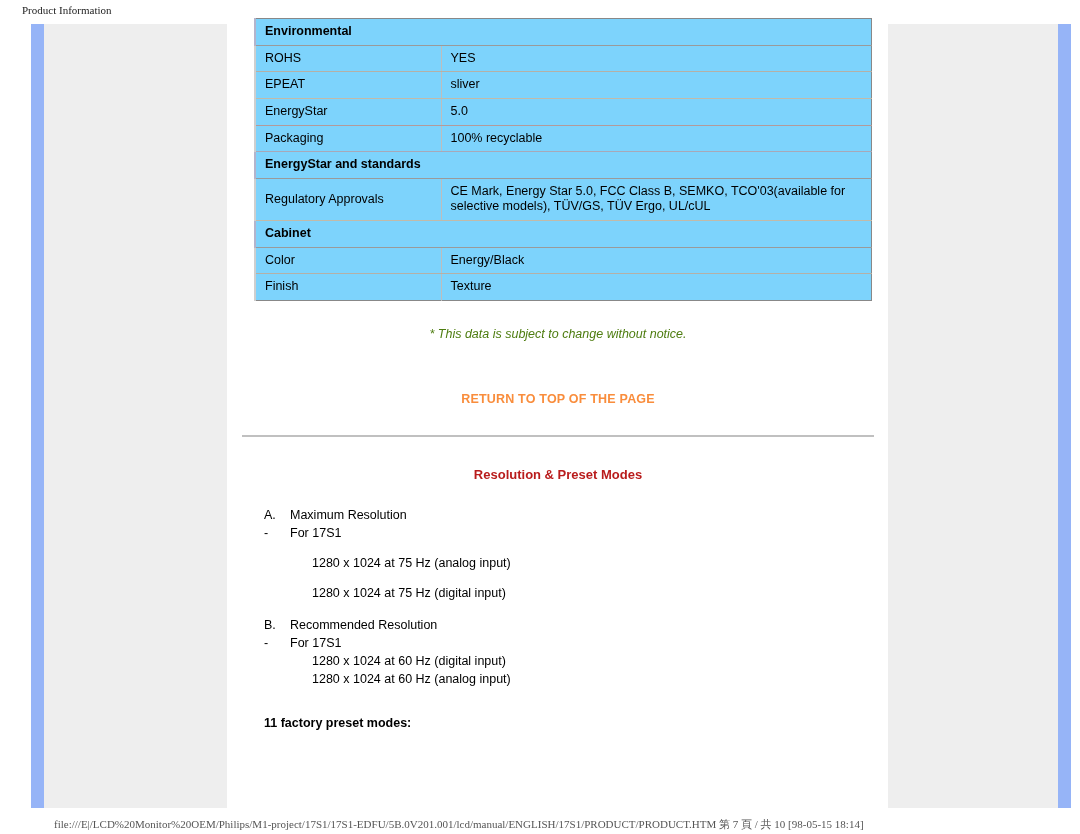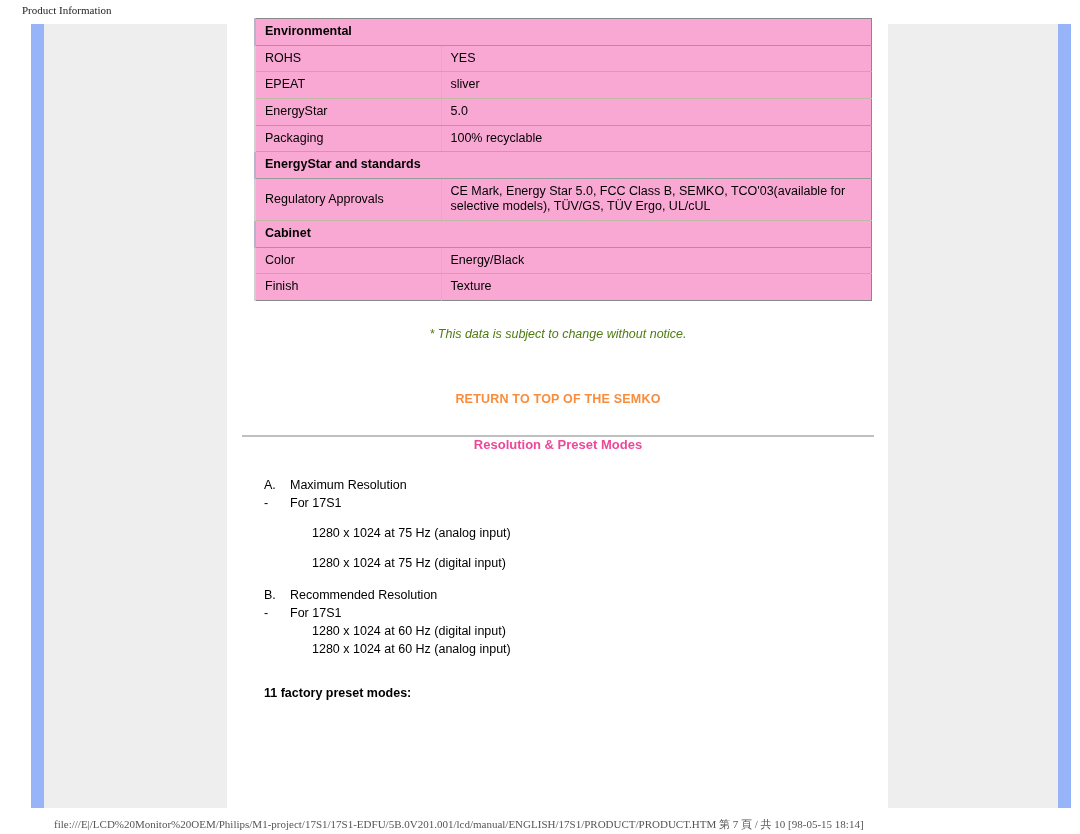--- a/index.html
+++ b/index.html
@@ -85,21 +85,21 @@
     top: 18px;
     width: 632px;
   }
 
   
   #spec-table {
     width: 618px;
     margin-left: 12px;
     border-collapse: collapse;
     border: 1px solid #888888;
-    background: #f9a8d4;
+    background: #7dd3fc;
     table-layout: fixed;
   }
   #spec-table td {
     font-size: 12.5px;
     color: #000000;
     padding: 5px 6px 5px 9px;
     vertical-align: middle;
     line-height: 1.25;
   }
   td.section-head {
@@ -151,24 +151,25 @@
   #divider {
     margin-top: 28px;
     margin-left: 0;
     width: 632px;
     height: 2px;
     background: #c0c0c0;
   }
 
   
   #resolution-title {
+    margin-top: 30px;
     text-align: center;
     font-size: 13px;
     font-weight: bold;
-    color: #ec4899;
+    color: #b91c1c;
   }
   #resolution-body {
     margin-top: 26px;
     margin-left: 22px;
     font-size: 12.5px;
     color: #000000;
   }
   .res-item {
     display: flex;
     margin-bottom: 4px;
@@ -254,21 +255,21 @@
       <tr class="last-row">
         <td class="label-cell">Finish</td>
         <td class="value-cell">Texture</td>
       </tr>
     </tbody>
   </table>
 
   <div id="footnote">* This data is subject to change without notice.</div>
 
   <div id="return-top-wrap">
-    <a id="return-top-link" href="#">RETURN TO TOP OF THE SEMKO</a>
+    <a id="return-top-link" href="#">RETURN TO TOP OF THE PAGE</a>
   </div>
 
   <div id="divider"></div>
 
   <div id="resolution-title">Resolution &amp; Preset Modes</div>
 
   <div id="resolution-body">
 
     <div class="res-item">
       <div class="res-marker">A.</div>

